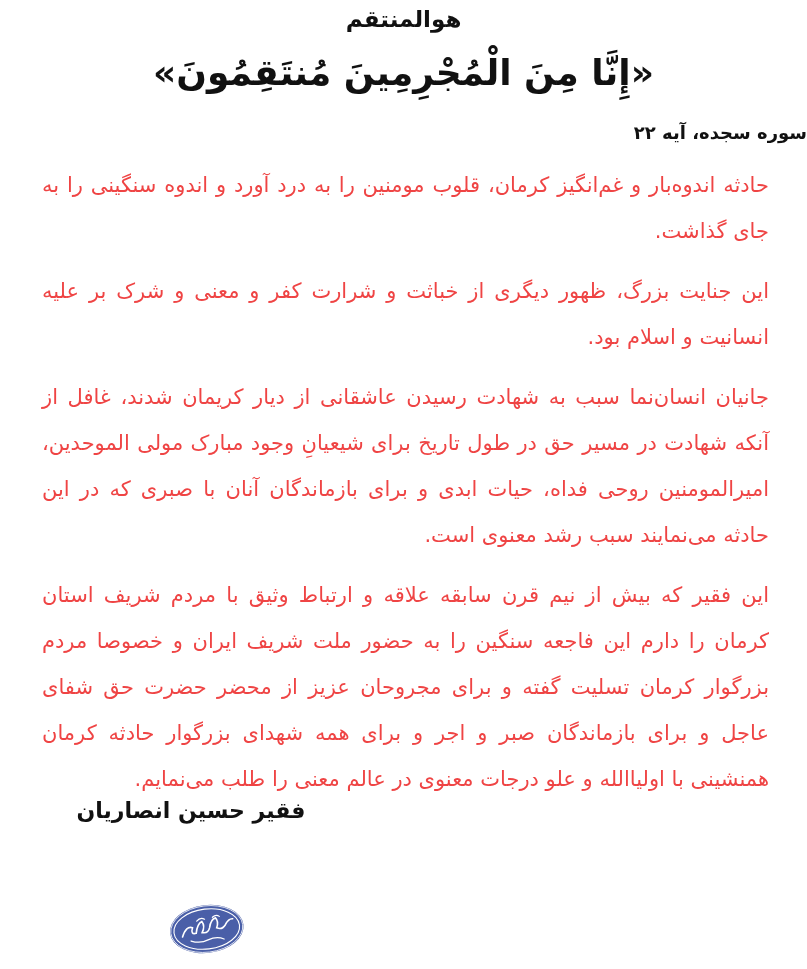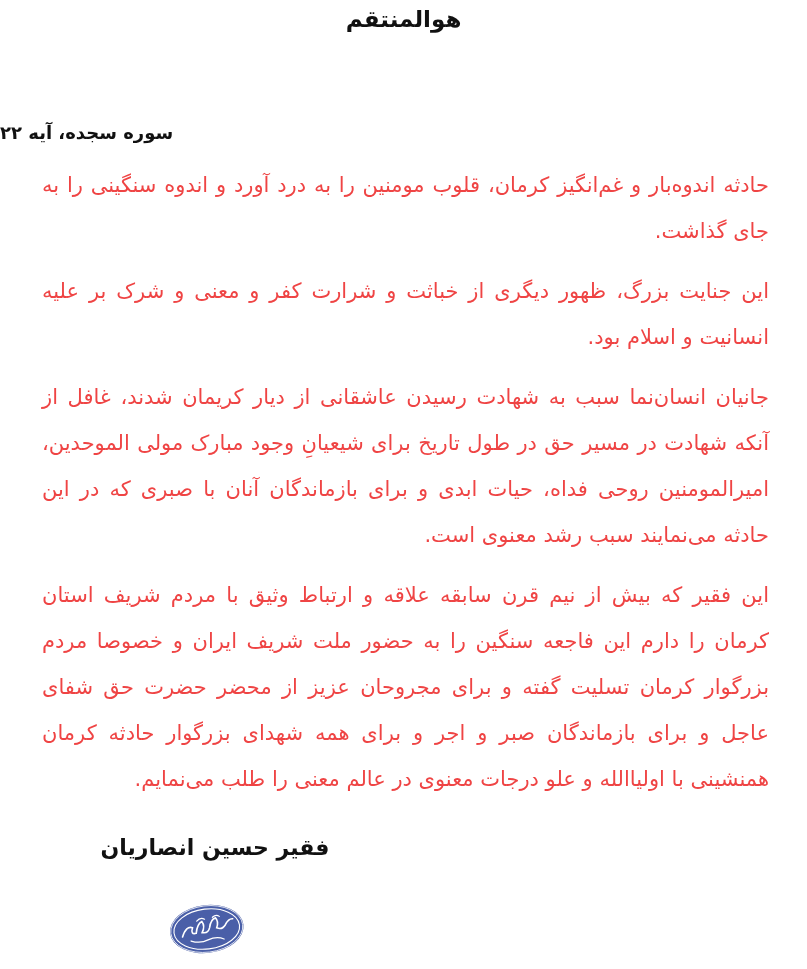--- a/index.html
+++ b/index.html
@@ -27,44 +27,43 @@
     position: absolute;
     top: 52px; left: 0; right: 0;
     text-align: center;
     font-size: 36px;
     font-weight: 700;
     letter-spacing: 0px;
   }
   .verse-source {
     position: absolute;
     top: 122px; left: 0; right: 0;
-    text-align: left;
+    text-align: right;
     font-size: 18px;
     font-weight: 700;
   }
   .body-text {
     position: absolute;
     top: 162px;
     right: 38px; left: 42px;
   }
   .body-text p {
     font-size: 21px;
     line-height: 46px;
     text-align: justify;
     text-align-last: right;
     margin-bottom: 14px;
     color: #ef4444;
   }
   .sig-block {
     position: absolute;
     top: 798px;
-    left: 100px;
+    left: 76px;
     width: 230px;
     text-align: center;
-    margin-top: 37px;
   }
   .sig-name {
     font-size: 22px;
     font-weight: 700;
   }
   .sig-date {
     margin-top: 28px;
     font-size: 18px;
     font-weight: 700;
   }
@@ -75,20 +74,21 @@
     transform: rotate(-7deg);
   }
 </style>
 </head>
 <body>
 
 <div class="page">
 
   <div class="invocation">هوالمنتقم</div>
 
+  <div class="verse">«إِنَّا مِنَ الْمُجْرِمِينَ مُنتَقِمُونَ»</div>
 
   <div class="verse-source">سوره سجده، آیه ۲۲</div>
 
   <div class="body-text">
     <p>حادثه اندوه‌بار و غم‌انگیز کرمان، قلوب مومنین را به درد آورد و اندوه سنگینی را به جای گذاشت.</p>
     <p>این جنایت بزرگ، ظهور دیگری از خباثت و شرارت کفر و معنی و شرک بر علیه انسانیت و اسلام بود.</p>
     <p>جانیان انسان‌نما سبب به شهادت رسیدن عاشقانی از دیار کریمان شدند، غافل از آنکه شهادت در مسیر حق در طول تاریخ برای شیعیانِ وجود مبارک مولی الموحدین، امیرالمومنین روحی فداه، حیات ابدی و برای بازماندگان آنان با صبری که در این حادثه می‌نمایند سبب رشد معنوی است.</p>
     <p>این فقیر که بیش از نیم قرن سابقه علاقه و ارتباط وثیق با مردم شریف استان کرمان را دارم این فاجعه سنگین را به حضور ملت شریف ایران و خصوصا مردم بزرگوار کرمان تسلیت گفته و برای مجروحان عزیز از محضر حضرت حق شفای عاجل و برای بازماندگان صبر و اجر و برای همه شهدای بزرگوار حادثه کرمان همنشینی با اولیاالله و علو درجات معنوی در عالم معنی را طلب می‌نمایم.</p>
   </div>
 

